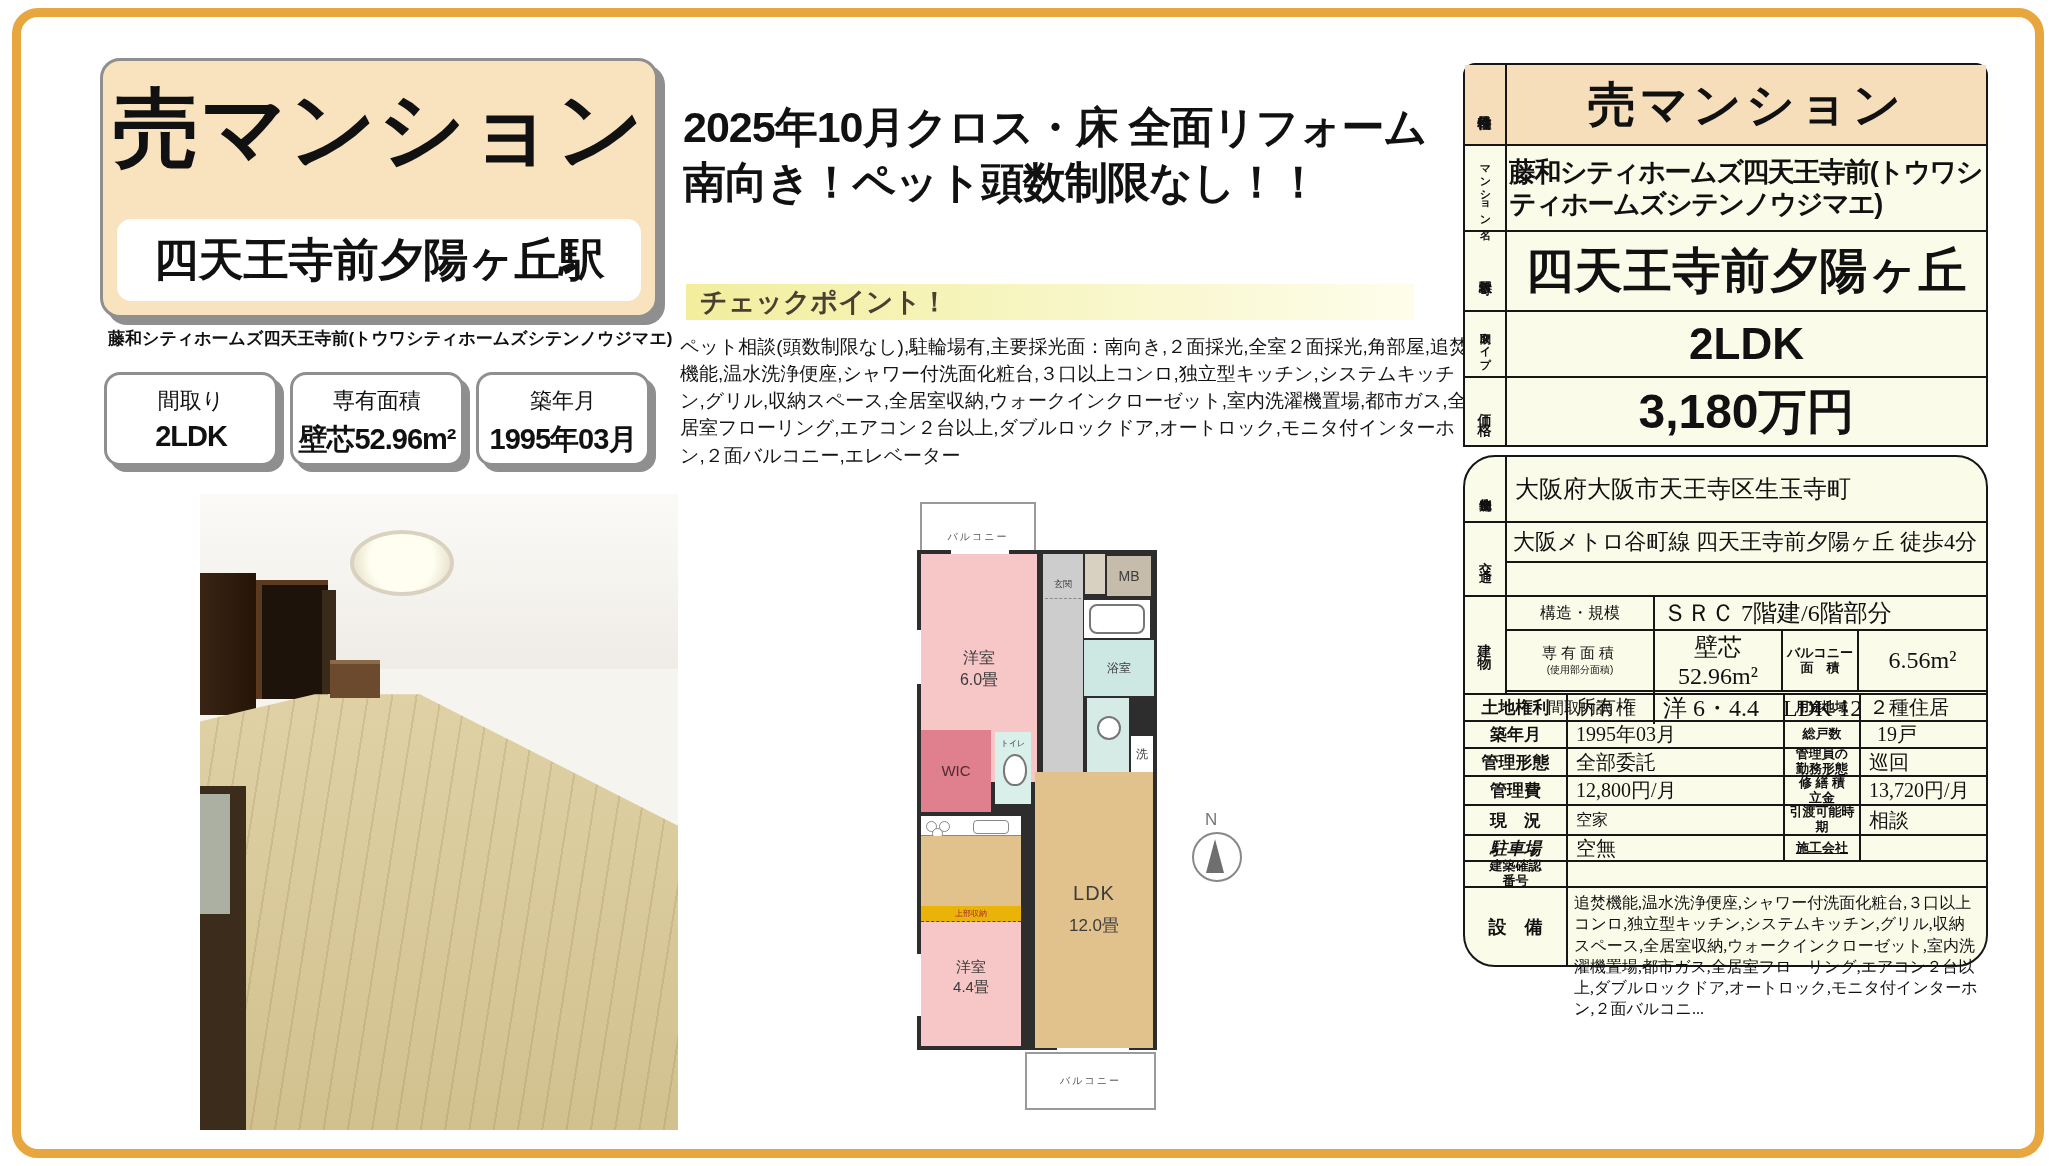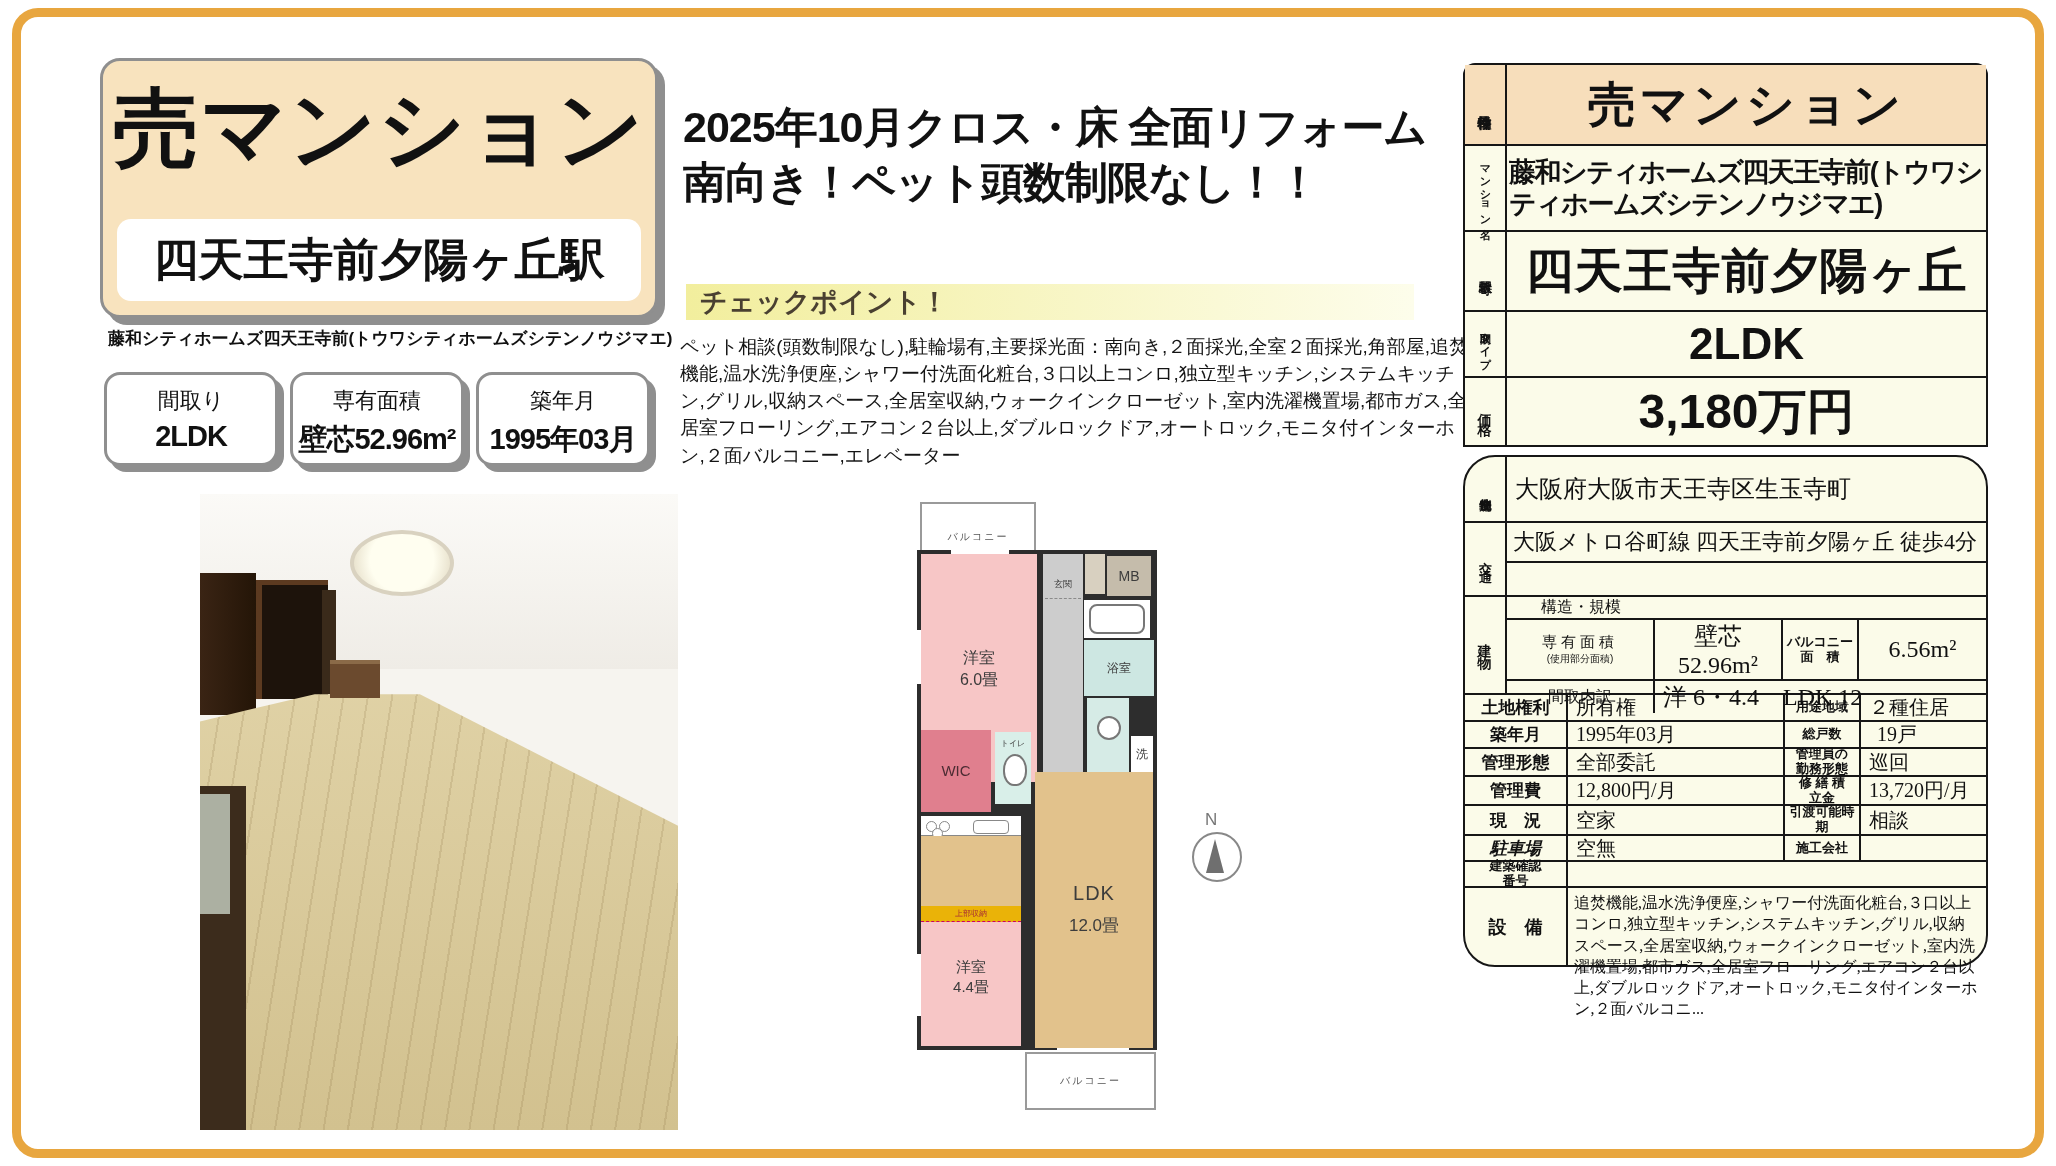--- a/index.html
+++ b/index.html
@@ -262,20 +262,21 @@
           </div>
       </div>
     </div>
     <div class="trow" style="height:98px;">
       <div class="vlab">
           <span class="vtxt" style="font-size:14px;letter-spacing:12px;">建物</span>
         </div>
       <div class="sub">
         <div class="subrow">
           <div class="cell ilab">構造・規模</div>
+          <div class="tval serif" style="font-size:24px;justify-content:flex-start;padding-left:8px;">ＳＲＣ 7階建/6階部分</div>
         </div>
         <div class="subrow">
           <div class="cell ilab" style="flex-direction:column;">
             <span style="font-size:15px;letter-spacing:4px;">専有面積</span>
             <span style="font-size:10px;">(使用部分面積)</span>
           </div>
           <div class="cell serif" style="width:128px;font-size:24px;flex:none;">壁芯52.96m²</div>
           <div class="cell small2" style="width:76px;flex:none;flex-direction:column;">
             <span>バルコニー</span>
             <span>面　積</span>
@@ -308,28 +309,28 @@
       <div class="cell serif" style="flex:1;font-size:20px;justify-content:flex-start;padding-left:8px;">巡回</div>
     </div>
     <div class="trow" style="height:29px;">
       <div class="cell" style="width:103px;font-size:17px;font-weight:bold;flex:none;">管理費</div>
       <div class="cell serif" style="width:217px;font-size:20px;flex:none;justify-content:flex-start;padding-left:8px;">12,800円/月</div>
       <div class="cell small2" style="width:76px;flex:none;padding:0 8px;">修 繕 積立金</div>
       <div class="cell serif" style="flex:1;font-size:20px;justify-content:flex-start;padding-left:8px;">13,720円/月</div>
     </div>
     <div class="trow" style="height:30px;">
       <div class="cell" style="width:103px;font-size:17px;font-weight:bold;flex:none;">現　況</div>
-      <div class="cell serif" style="width:217px;font-size:20px;flex:none;justify-content:flex-start;padding-left:8px;">空家</div>
+      <div class="cell serif" style="width:217px;font-size:16px;flex:none;justify-content:flex-start;padding-left:8px;">空家</div>
       <div class="cell small2" style="width:76px;flex:none;">引渡可能時期</div>
       <div class="cell serif" style="flex:1;font-size:20px;justify-content:flex-start;padding-left:8px;">相談</div>
     </div>
     <div class="trow" style="height:26px;">
       <div class="cell" style="width:103px;font-size:17px;font-weight:bold;flex:none;font-style:italic;">駐車場</div>
       <div class="cell serif" style="width:217px;font-size:20px;flex:none;justify-content:flex-start;padding-left:8px;">空無</div>
-      <div class="cell small2" style="width:76px;flex:none;">施工会社</div>
+      <div class="cell small2" style="width:76px;flex:none;text-decoration:underline;">施工会社</div>
       <div class="cell serif" style="flex:1;font-size:20px;justify-content:flex-start;padding-left:8px;"></div>
     </div>
     <div class="trow" style="height:26px;">
       <div class="cell small2" style="width:103px;flex:none;padding:0 20px;">建築確認番号</div>
       <div class="tval"></div>
     </div>
     <div class="trow" style="height:77px;">
       <div class="cell" style="width:103px;font-size:18px;font-weight:bold;flex:none;">設　備</div>
       <div class="tval serif" style="font-size:16px;line-height:1.33;text-align:left;padding:4px 6px;display:block;">追焚機能,温水洗浄便座,シャワー付洗面化粧台,３口以上コンロ,独立型キッチン,システムキッチン,グリル,収納スペース,全居室収納,ウォークインクローゼット,室内洗濯機置場,都市ガス,全居室フローリング,エアコン２台以上,ダブルロックドア,オートロック,モニタ付インターホン,２面バルコニ...</div>
     </div>

